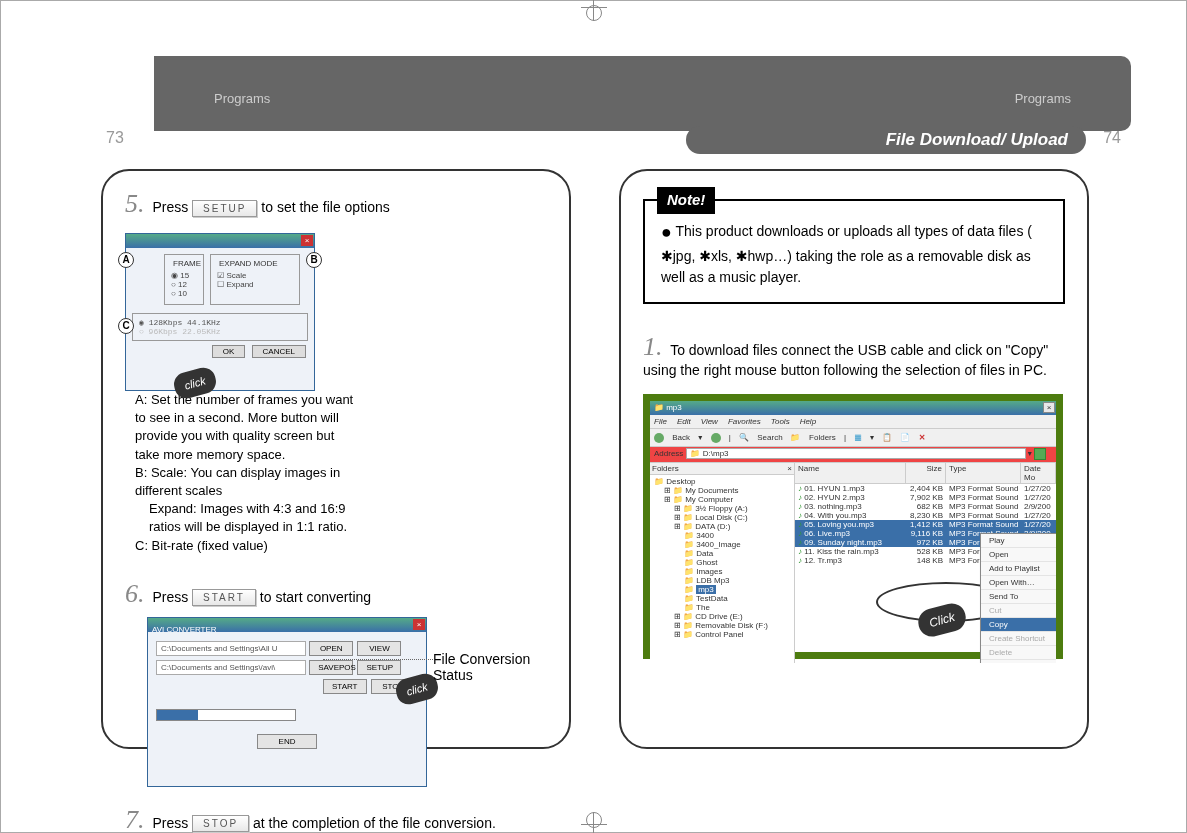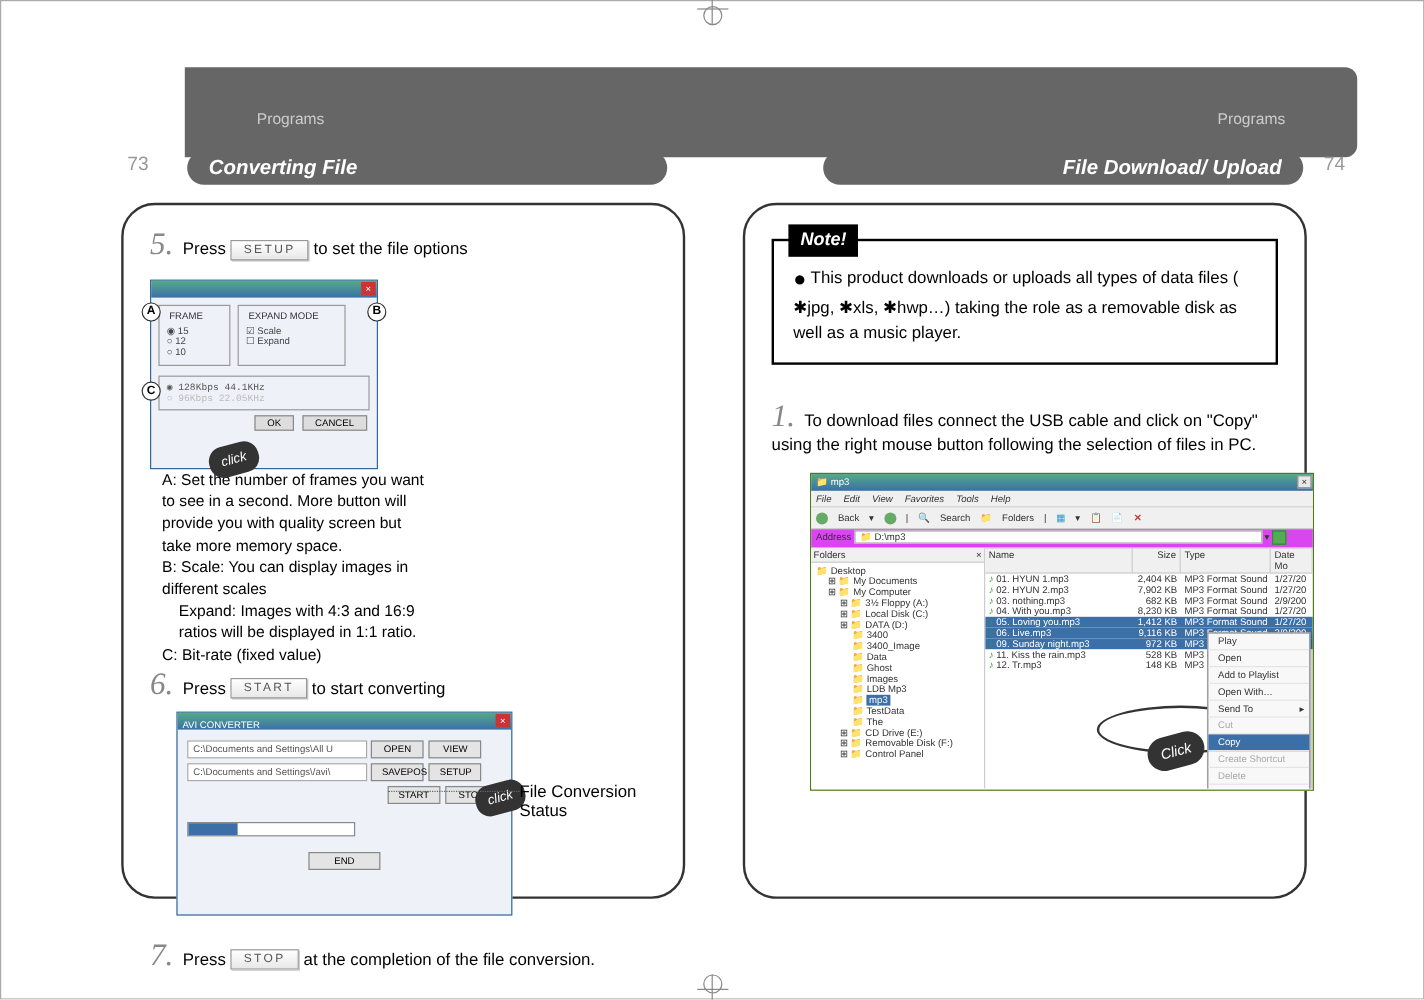--- a/index.html
+++ b/index.html
@@ -215,37 +215,36 @@
     font-size: 15px;
     font-weight: bold;
     font-style: italic;
     padding: 2px 10px;
   }
   .note-box .bullet { font-size: 18px; vertical-align: middle; }
 
   .explorer {
     width: 420px;
     height: 265px;
-    border: 1px solid #4d7c0f;
+    border: 7px solid #4d7c0f;
     background: #fff;
     margin-top: 16px;
     position: relative;
     font-size: 8px;
     color: #333;
-    margin-left: 32px;
   }
   .explorer .titlebar { height: 14px; background: linear-gradient(#5a8,#3a6fa8); color: #fff; font-size: 8px; padding-left: 4px; line-height: 14px; position: relative; }
   .explorer .titlebar .x { position: absolute; right: 1px; top: 1px; width: 12px; height: 11px; background: #e8e8e8; color: #333; border: 1px solid #888; font-size: 8px; text-align: center; line-height: 9px; }
   .explorer .menubar { height: 14px; background: #f0f0f0; border-bottom: 1px solid #ccc; padding-left: 4px; line-height: 14px; }
   .explorer .menubar span { margin-right: 10px; color: #333; font-style: italic; }
   .explorer .toolbar { height: 18px; background: #f0f0f0; border-bottom: 1px solid #ccc; padding-left: 4px; line-height: 18px; }
   .explorer .toolbar span { margin-right: 6px; color: #333; }
   .explorer .toolbar .ico { display: inline-block; width: 10px; height: 10px; background: #6a6; border-radius: 50%; vertical-align: middle; }
   .explorer .toolbar .del { color: #c33; font-weight: bold; }
-  .explorer .addressbar { height: 16px; background: #d946ef; border-bottom: 1px solid #ccc; padding: 1px 4px; }
+  .explorer .addressbar { height: 16px; background: #ef4444; border-bottom: 1px solid #ccc; padding: 1px 4px; }
   .explorer .addressbar .addr { border: 1px solid #aaa; background: #fff; display: inline-block; width: 340px; padding: 0 4px; }
   .explorer .gobtn { display: inline-block; background: #5a5; width: 12px; height: 12px; vertical-align: middle; border: 1px solid #383; }
   .explorer .content { display: flex; height: 200px; }
   .explorer .tree { width: 145px; border-right: 1px solid #ccc; padding: 2px 4px; overflow: hidden; background: #fff; }
   .explorer .tree .hdr { background: #f0f0f0; border-bottom: 1px solid #ccc; padding: 1px 2px; margin: -2px -4px 2px; position: relative; }
   .explorer .tree .hdr .x { position: absolute; right: 2px; }
   .explorer .tree .node { padding-left: 0; white-space: nowrap; }
   .explorer .tree .i1 { padding-left: 10px; }
   .explorer .tree .i2 { padding-left: 20px; }
   .explorer .tree .i3 { padding-left: 30px; }
@@ -328,21 +327,20 @@
 
 <div class="page">
   <div class="top-bar">
     <div class="top-bar-inner">
       <span class="programs-label-left">Programs</span>
       <span class="programs-label-right">Programs</span>
     </div>
   </div>
   <span class="page-num-left">73</span>
   <span class="page-num-right">74</span>
-  <div class="title-pill title-left"><span>Converting File</span></div>
   <div class="title-pill title-right">File Download/ Upload</div>
 
   <div class="crop-top"></div>
   <div class="crop-bot"></div>
   <div class="crop-circle top"></div>
   <div class="crop-circle bot"></div>
 
   <div class="panel panel-left">
 
     <div class="step-line">
@@ -352,21 +350,21 @@
       <span> to set the file options</span>
     </div>
 
     <div style="position:relative; margin-top:14px;">
       <div class="setup-img">
         <div class="titlebar">
             <div class="x">×</div>
           </div>
         <div class="body">
           <div style="display:flex; gap:6px;">
-            <div class="fieldset" style="width:60px;">
+            <div class="fieldset" style="width:40px;margin-left:32px;">
               <div class="legend">FRAME</div>
               <div class="radio">◉ <span>15</span></div>
               <div class="radio">○ <span>12</span></div>
               <div class="radio">○ <span>10</span></div>
             </div>
             <div class="fieldset" style="width:90px;">
               <div class="legend">EXPAND MODE</div>
               <div class="radio">☑ <span>Scale</span></div>
               <div class="radio">☐ <span>Expand</span></div>
             </div>
@@ -386,21 +384,21 @@
         <div class="click-bubble" style="bottom:-6px; left:48px;">click</div>
       </div>
       <div class="desc-col">
         <div>A: Set the number of frames you want to see in a second. More button will provide you with quality screen but take more memory space.</div>
         <div>B: Scale: You can display images in different scales</div>
         <div style="padding-left:14px;">Expand: Images with 4:3 and 16:9 ratios will be displayed in 1:1 ratio.</div>
         <div>C: Bit-rate (fixed value)</div>
       </div>
     </div>
 
-    <div class="step-line" style="">
+    <div class="step-line" style="margin-top:24px;">
       <span class="step-num">6.</span>
       <span>Press </span>
       <span class="btn-inline">START</span>
       <span> to start converting</span>
     </div>
     <div class="avi-img">
       <div class="titlebar"><span class="t">AVI CONVERTER</span><div class="x">×</div></div>
       <div class="body">
         <div>
           <span class="path">C:\Documents and Settings\All U</span>

